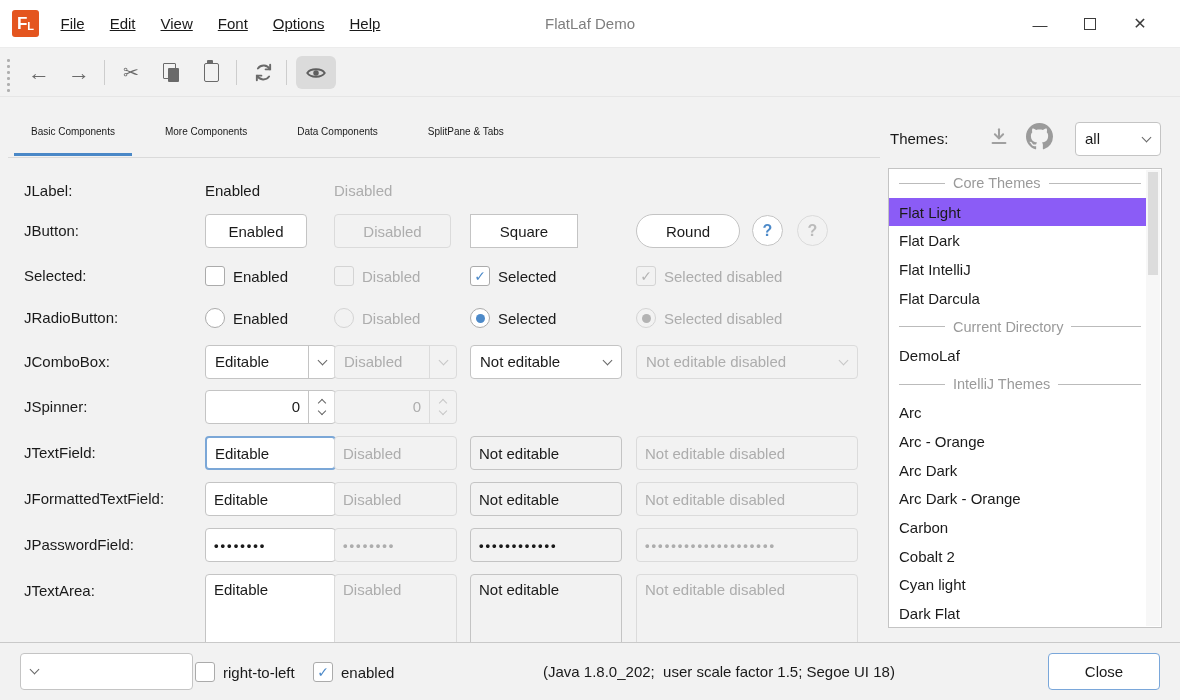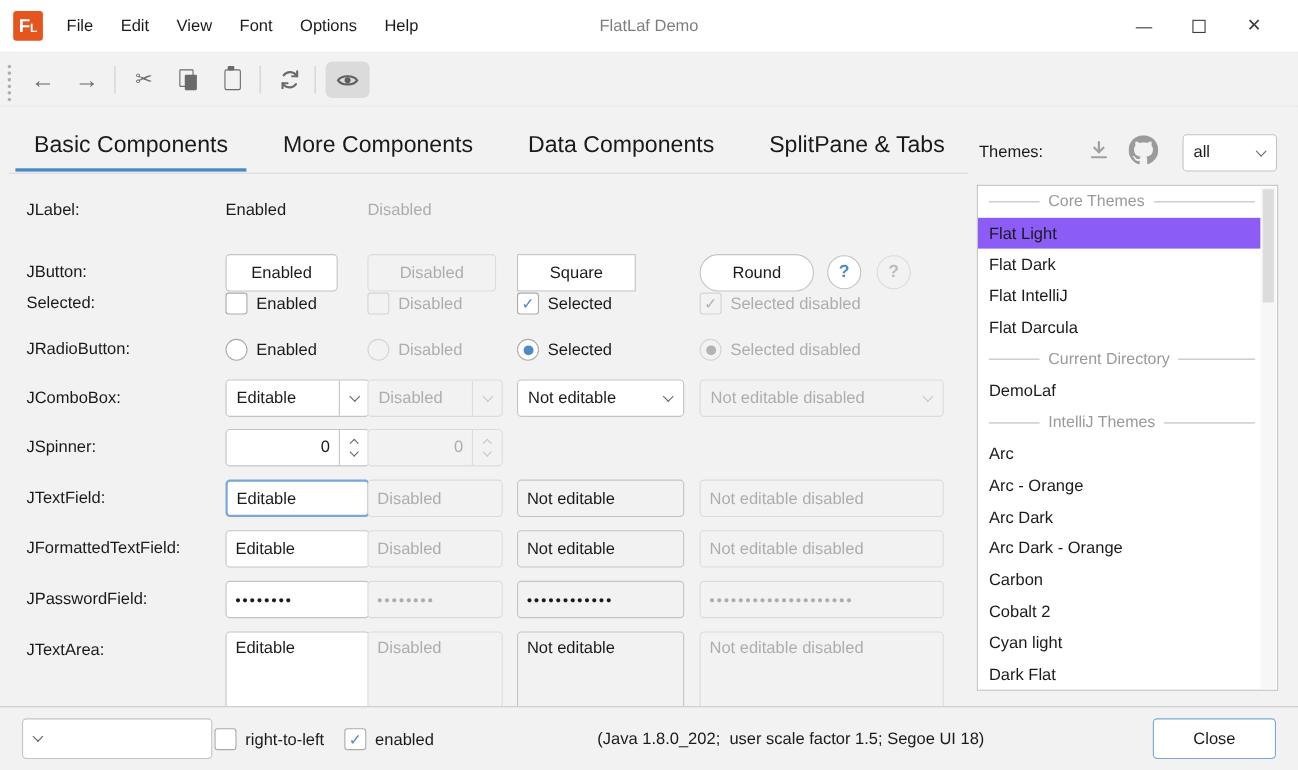--- a/index.html
+++ b/index.html
@@ -7,21 +7,21 @@
   body {
     position: relative; overflow: hidden; background:#fff;
     font-family:"Liberation Sans","DejaVu Sans",sans-serif; color:#1A1A1A;
     box-shadow: inset 0 0 0 1px #C9C9C9;
   }
   
   .titlebar{position:absolute;left:0;top:0;width:1180px;height:48px;background:#fff;border-bottom:1px solid #ECECEC;}
   .appicon{position:absolute;left:12px;top:10px;width:27px;height:27px;background:#E4551F;border-radius:3px;color:#fff;display:flex;align-items:center;justify-content:center;}
   .ai-f{font-size:17px;font-weight:700;line-height:1;}
   .ai-l{font-size:11px;font-weight:700;line-height:1;margin-top:6px;}
-  .menus{position:absolute;left:48px;top:0;display:flex;z-index:2;}
+  .menus{position:absolute;left:48px;top:0;display:flex;z-index:2;text-decoration:underline;}
   .menu{padding:0 12.5px;line-height:48px;font-size:15px;cursor:default;}
   .wtitle{position:absolute;left:0;right:0;top:0;line-height:48px;text-align:center;color:#7E7E7E;font-size:15px;pointer-events:none;}
   .wc{position:absolute;top:0;width:50px;height:48px;display:flex;align-items:center;justify-content:center;color:#3C3C3C;}
   .wmin{font-size:15px;line-height:1;}
   .wmax{width:12px;height:12px;border:1.3px solid #3C3C3C;}
   .wx{font-size:16px;line-height:1;}
   
   .toolbar{position:absolute;left:0;top:48px;width:1180px;height:49px;background:#F2F2F2;border-bottom:1px solid #E6E6E6;}
   .grip{position:absolute;left:7px;top:11px;display:flex;flex-direction:column;gap:3.5px;}
   .grip i{width:2.5px;height:2.5px;border-radius:50%;background:#AFAFAF;}
@@ -31,21 +31,21 @@
   .tbcut{font-size:19px;line-height:1;color:#6A6A6A;}
   .tb-sep{position:absolute;top:12px;width:1px;height:25px;background:#CDCDCD;}
   .ic-copy{position:relative;width:17px;height:19px;display:inline-block;}
   .ic-copy::before{content:'';position:absolute;left:0;top:0;width:11px;height:14px;border:1.8px solid #6A6A6A;border-radius:1px;background:#F2F2F2;}
   .ic-copy::after{content:'';position:absolute;left:5px;top:4.5px;width:11px;height:14px;background:#6A6A6A;border-radius:1px;}
   .ic-paste{position:relative;width:15px;height:19px;display:inline-block;border:1.8px solid #6A6A6A;border-radius:2px;}
   .ic-paste::before{content:'';position:absolute;left:2.2px;top:-4px;width:6.5px;height:4px;background:#6A6A6A;border-radius:1px;}
   
   .main{position:absolute;left:0;top:97px;width:1180px;height:545px;background:#F2F2F2;overflow:hidden;}
   .tabs{position:absolute;left:14px;top:12px;display:flex;gap:16px;height:48px;}
-  .tab{padding:0 17px;line-height:46px;font-size:21px;position:relative;white-space:nowrap;}
+  .tab{padding:0 17px;line-height:46px;font-size:10px;position:relative;white-space:nowrap;}
   .tab.sel::after{content:'';position:absolute;left:0;right:0;bottom:1px;height:3px;background:#4A88C7;}
   .tabline{position:absolute;left:8px;top:60px;width:872px;height:1px;background:#DADADA;}
   .th-label{position:absolute;left:890px;top:28px;line-height:28px;font-size:15px;}
   .th-ic{position:absolute;background:none;border:none;padding:0;display:flex;}
   
   .tlist{position:absolute;left:888px;top:71px;width:274px;height:460px;background:#fff;border:1px solid #C4C4C4;overflow:hidden;}
   .tl-item,.tl-sep{height:28.7px;display:flex;align-items:center;font-size:15px;}
   .tl-item{padding-left:10px;margin-right:15px;white-space:nowrap;}
   .tl-item.selected{background:#8b5cf6;}
   .tl-sep{color:#9A9A9A;font-size:14.5px;white-space:nowrap;}
@@ -264,21 +264,21 @@
         <div class="tl-thumb"></div>
       </div>
   </div>
 
   <div class="row" style="top:77px">
     <span class="rlab">JLabel:</span>
     <span class="val c1">Enabled</span>
     <span class="val c2 dim">Disabled</span>
   </div>
 
-  <div class="row" style="top:134px">
+  <div class="row" style="top:117px">
     <span class="rlab">JButton:</span>
     <button class="jb" style="left:205px;width:102px">Enabled</button>
     <button class="jb d" style="left:334px;width:117px">Disabled</button>
     <button class="jb sq" style="left:470px;width:108px">Square</button>
     <button class="jb rnd" style="left:636px;width:104px">Round</button>
     <button class="jb help" style="left:752px">?</button>
     <button class="jb help dh" style="left:797px">?</button>
   </div>
 
   <div class="row" style="top:162px">

